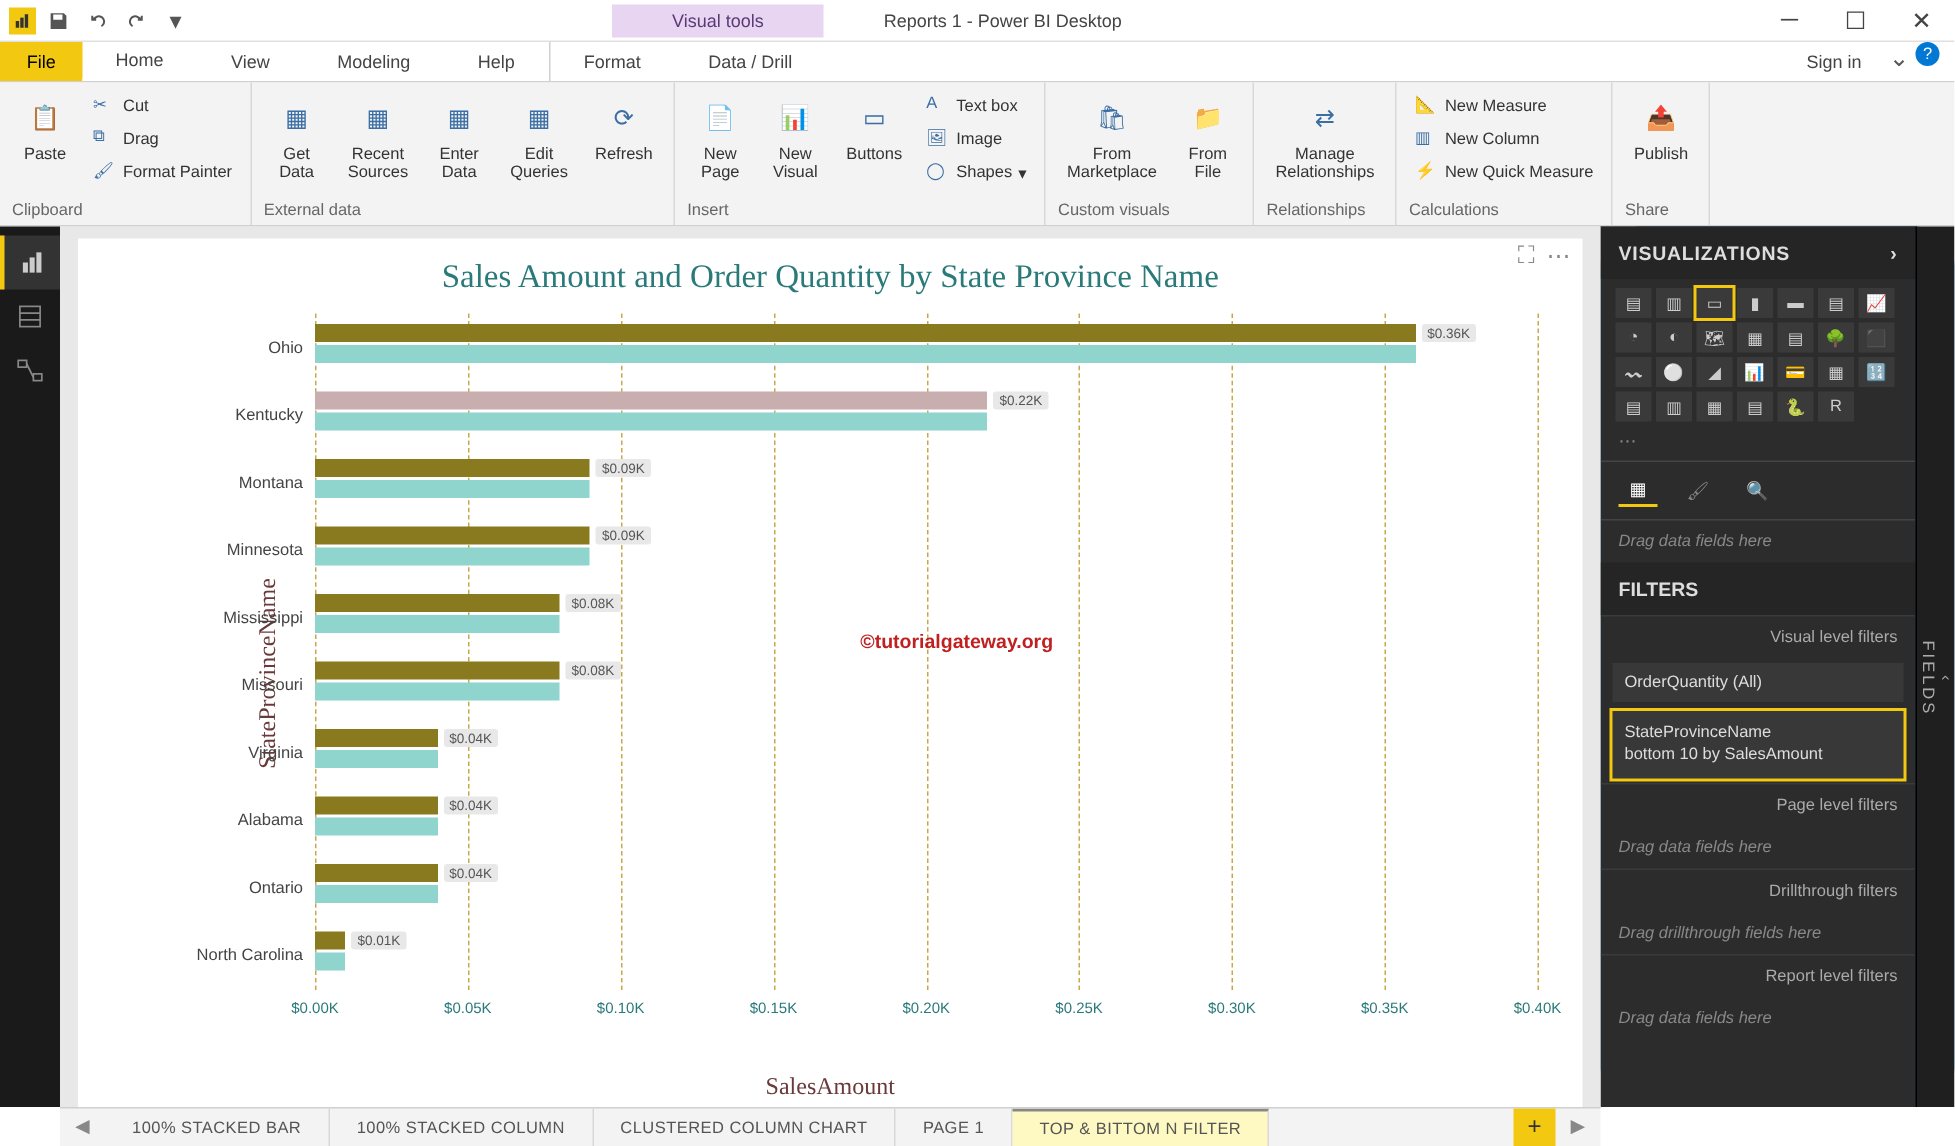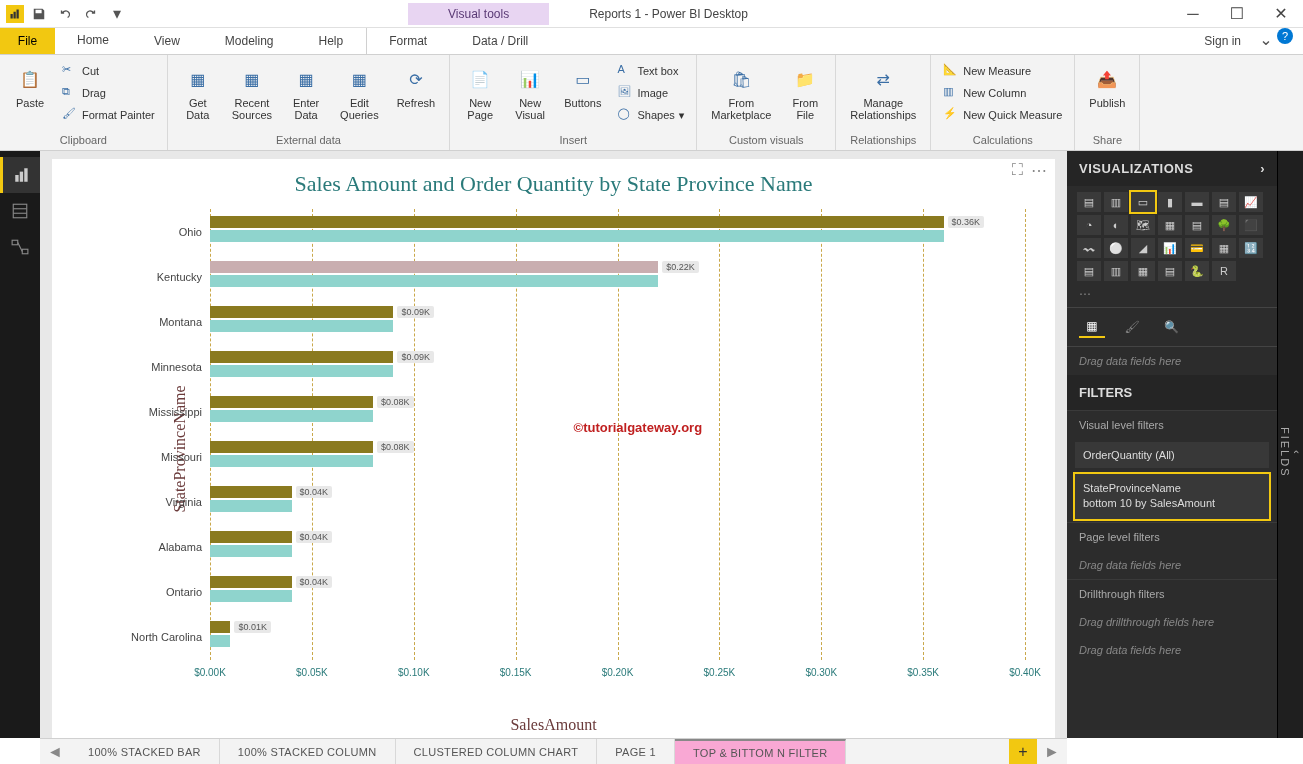--- a/index.html
+++ b/index.html
@@ -22,21 +22,21 @@
 .tab { padding:0 22px; display:flex; align-items:center; font-size:12px; color:#444; cursor:pointer; border-right:1px solid transparent; }
 .tab.active { border-bottom:2px solid #fff; }
 .tabs .spacer { flex:1; }
 .signin { padding:0 14px; display:flex; align-items:center; font-size:12px; color:#444; cursor:pointer; gap:6px; }
 .help-icon { width:16px;height:16px;border-radius:50%;background:#0078d4;color:#fff;display:flex;align-items:center;justify-content:center;font-size:11px; margin-right:10px;}
 
 
 .ribbon { height:96px; background:#f3f3f3; display:flex; border-bottom:1px solid #d0d0d0; }
 .rgroup { display:flex; flex-direction:column; border-right:1px solid #d8d8d8; padding:2px 8px; }
 .rgroup .body { flex:1; display:flex; align-items:flex-start; gap:6px; padding-top:4px;}
-.rgroup .label { text-align:center; font-size:11px; color:#666; padding:2px 0; }
+.rgroup .label { text-align:left; font-size:11px; color:#666; padding:2px 0; }
 .rbtn-big { display:flex; flex-direction:column; align-items:center; gap:2px; padding:2px 6px; cursor:pointer; min-width:42px;}
 .rbtn-big .ic { width:32px; height:32px; display:flex; align-items:center; justify-content:center; color:#3a6ea5;}
 .rbtn-big span { font-size:11px; color:#333; text-align:center; line-height:1.1; }
 .rbtn-sm { display:flex; align-items:center; gap:4px; font-size:11px; color:#333; padding:2px 4px; cursor:pointer;}
 .rbtn-sm .ic { width:16px; height:16px; color:#3a6ea5;}
 .stack { display:flex; flex-direction:column; gap:2px;}
 
 
 .main { display:flex; height:calc(100% - 28px - 27px - 96px - 26px); }
 .leftrail { width:40px; background:#1a1a1a; display:flex; flex-direction:column; padding-top:6px; }
@@ -68,30 +68,30 @@
 .vizpane { width:210px; background:#2c2c2c; color:#ddd; display:flex; flex-direction:column; font-size:12px; }
 .pane-hdr { padding:10px 12px; font-size:13px; font-weight:600; letter-spacing:.5px; display:flex; align-items:center; justify-content:space-between; background:#252525;}
 .vizgrid { display:grid; grid-template-columns:repeat(7,24px); gap:3px; padding:6px 10px; }
 .vizgrid .v { width:24px; height:20px; background:#3a3a3a; display:flex; align-items:center; justify-content:center; cursor:pointer; }
 .vizgrid .v.sel { outline:2px solid #f2c811; }
 .mode-tabs { display:flex; gap:14px; padding:8px 12px; border-top:1px solid #444; border-bottom:1px solid #444;}
 .mode-tabs .mt { width:26px;height:22px; display:flex;align-items:center;justify-content:center; color:#888; cursor:pointer;}
 .mode-tabs .mt.active { color:#fff; border-bottom:2px solid #f2c811;}
 .dropzone { padding:8px 12px; color:#888; font-size:11px; font-style:italic;}
 .section-hdr { padding:10px 12px; font-size:13px; font-weight:600; background:#252525;}
-.filter-sub { padding:8px 12px; font-size:11px; color:#aaa; border-top:1px solid #3a3a3a;}
+.filter-sub { padding:8px 12px; font-size:11px; color:#aaa; border-top:1px solid #3a3a3a;text-align:right;}
 .filter-item { margin:3px 8px; padding:7px 8px; background:#383838; font-size:11px; color:#ddd; cursor:pointer; }
 .filter-item.hl { outline:2px solid #f2c811; line-height:1.4; }
 .fieldstab { width:26px; background:#1f1f1f; color:#aaa; writing-mode:vertical-rl; text-align:center; padding-top:16px; font-size:11px; letter-spacing:2px; cursor:pointer; border-left:1px solid #000;}
 
 
 .pagetabs { height:26px; background:#f3f3f3; display:flex; align-items:stretch; border-top:1px solid #d0d0d0; position:absolute; bottom:0; left:40px; right:236px;}
 .pagetabs .nav { width:30px; display:flex; align-items:center; justify-content:center; color:#888; cursor:pointer;}
 .pagetab { padding:0 18px; display:flex; align-items:center; font-size:11px; color:#555; border-right:1px solid #d8d8d8; cursor:pointer; text-transform:uppercase; letter-spacing:.3px;}
-.pagetab.active { background:#f9a8d4; border-top:2px solid #888;}
+.pagetab.active { background:#fef9c3; border-top:2px solid #888;}
 .addpage { width:28px; background:#f2c811; display:flex;align-items:center;justify-content:center; cursor:pointer; font-size:16px; color:#333;}
 </style>
 </head>
 <body>
 
 <div class="titlebar">
   <div class="left">
     <div class="logo">
         <svg viewBox="0 0 16 16">
           <rect x="2" y="8" width="3" height="6" fill="#333"></rect>
@@ -445,20 +445,21 @@
       <div class="filter-sub">Visual level filters</div>
       <div class="filter-item">OrderQuantity  (All)</div>
       <div class="filter-item hl">
         <div>StateProvinceName</div>
           <div>bottom 10 by SalesAmount</div>
       </div>
       <div class="filter-sub">Page level filters</div>
       <div class="dropzone">Drag data fields here</div>
       <div class="filter-sub">Drillthrough filters</div>
       <div class="dropzone">Drag drillthrough fields here</div>
+      <div class="filter-sub">Report level filters</div>
       <div class="dropzone">Drag data fields here</div>
     </div>
     <div class="fieldstab"><span>‹</span><br><span>FIELDS</span></div>
   </div>
 </div>
 
 <div class="pagetabs">
   <div class="nav">◄</div>
   <div id="ptabs" style="display:flex;flex:1;overflow:hidden">
       <div class="pagetab">100% Stacked Bar</div>

